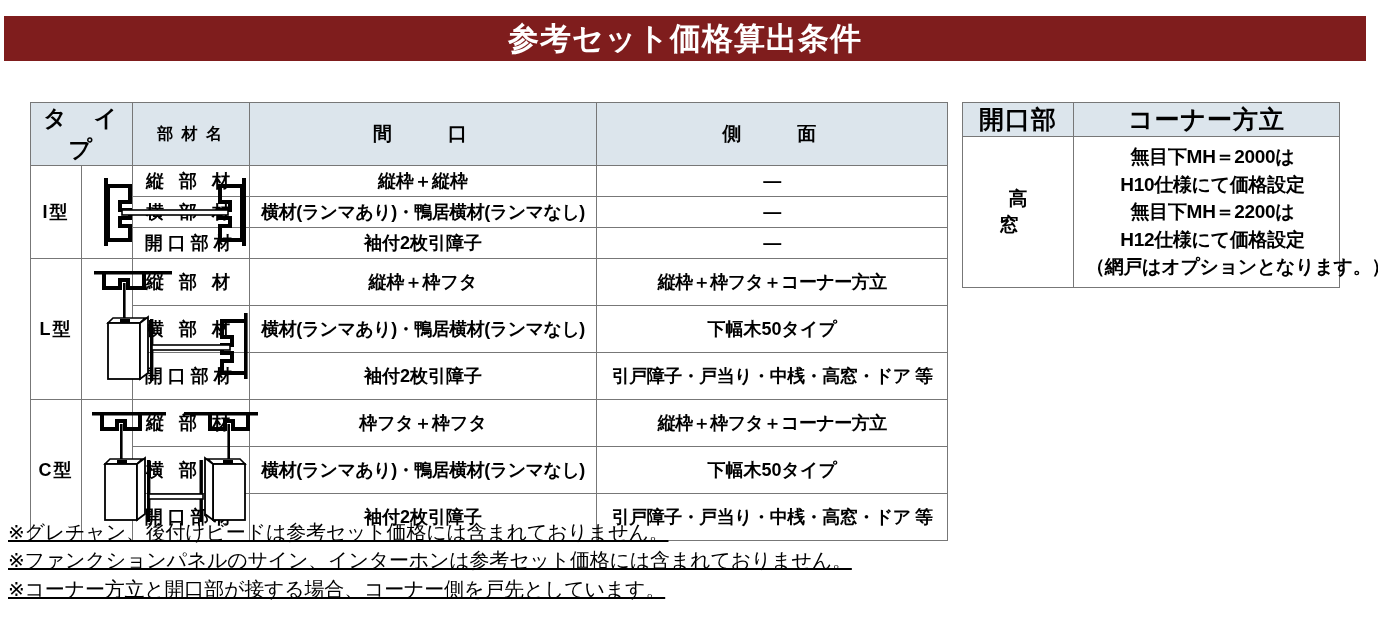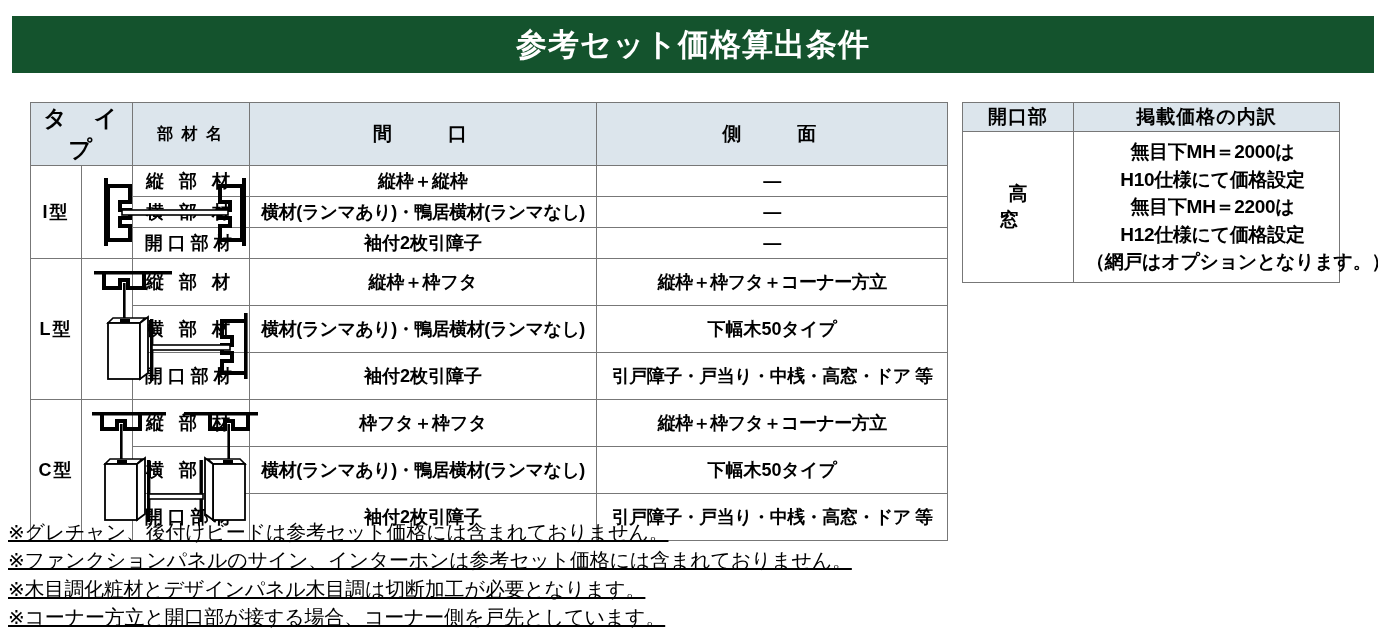--- a/index.html
+++ b/index.html
@@ -12,25 +12,25 @@
     height: 636px;
     position: relative;
     font-family: "Liberation Sans", "DejaVu Sans", sans-serif;
     color: #000000;
     overflow: hidden;
   }
 
   
   .title-banner {
     position: absolute;
-    left: 12px;
+    left: 4px;
     top: 16px;
     width: 1362px;
-    height: 57px;
-    background: #14532d;
+    height: 45px;
+    background: #7f1d1d;
     display: flex;
     align-items: center;
     justify-content: center;
   }
   .title-banner .title-text {
     color: #ffffff;
     font-size: 31px;
     font-weight: bold;
     letter-spacing: 1px;
     white-space: nowrap;
@@ -84,21 +84,21 @@
 
   
   #side-table {
     left: 962px;
     top: 102px;
     width: 375px;
   }
   #side-table td { font-size: 19px; }
   .s-open  { width: 110px; }
   .s-detail{ width: 265px; }
-  .s-hdr   { background: #dce5ec !important; height: 28px; font-size: 19px; letter-spacing: 1px;}
+  .s-hdr   { background: #dce5ec !important; height: 28px; font-size: 25px; letter-spacing: 1px;}
   .s-row1  { height: 44px; }
   .s-sode  { font-size: 15px; line-height: 1.15; letter-spacing: -0.5px; }
   .s-tosaki{ font-size: 20px; letter-spacing: 0px; }
   .s-takamado { font-size: 20px; letter-spacing: 18px; text-indent: 18px; border-radius: 8px; }
   .s-detail-lines {
     font-size: 19px;
     line-height: 1.45;
     text-align: center;
     padding: 6px 0 6px 12px;
     letter-spacing: -0.3px;
@@ -253,21 +253,21 @@
       <td class="c-maguchi">袖付2枚引障子</td>
       <td class="c-sokumen tight2">引戸障子・戸当り・中桟・高窓・ドア 等</td>
     </tr>
   </tbody>
 </table>
 
 <table class="grid" id="side-table">
   <thead>
     <tr>
       <th class="s-hdr s-open">開口部</th>
-      <th class="s-hdr s-detail">掲載価格の内訳</th>
+      <th class="s-hdr s-detail">コーナー方立</th>
     </tr>
   </thead>
   <tbody>
     <tr>
       <td class="s-open s-takamado">高　窓</td>
       <td class="s-detail">
         <div class="s-detail-lines">
           <div>無目下MH＝2000は</div>
           <div>H10仕様にて価格設定</div>
           <div>無目下MH＝2200は</div>
@@ -275,15 +275,14 @@
           <div>（網戸はオプションとなります。）</div>
         </div>
       </td>
     </tr>
   </tbody>
 </table>
 
 <div id="notes">
   <div>※グレチャン、後付けビードは参考セット価格には含まれておりません。</div>
   <div>※ファンクションパネルのサイン、インターホンは参考セット価格には含まれておりません。</div>
-  <div>※木目調化粧材とデザインパネル木目調は切断加工が必要となります。</div>
   <div>※コーナー方立と開口部が接する場合、コーナー側を戸先としています。</div>
 </div>
 
 </body></html>

